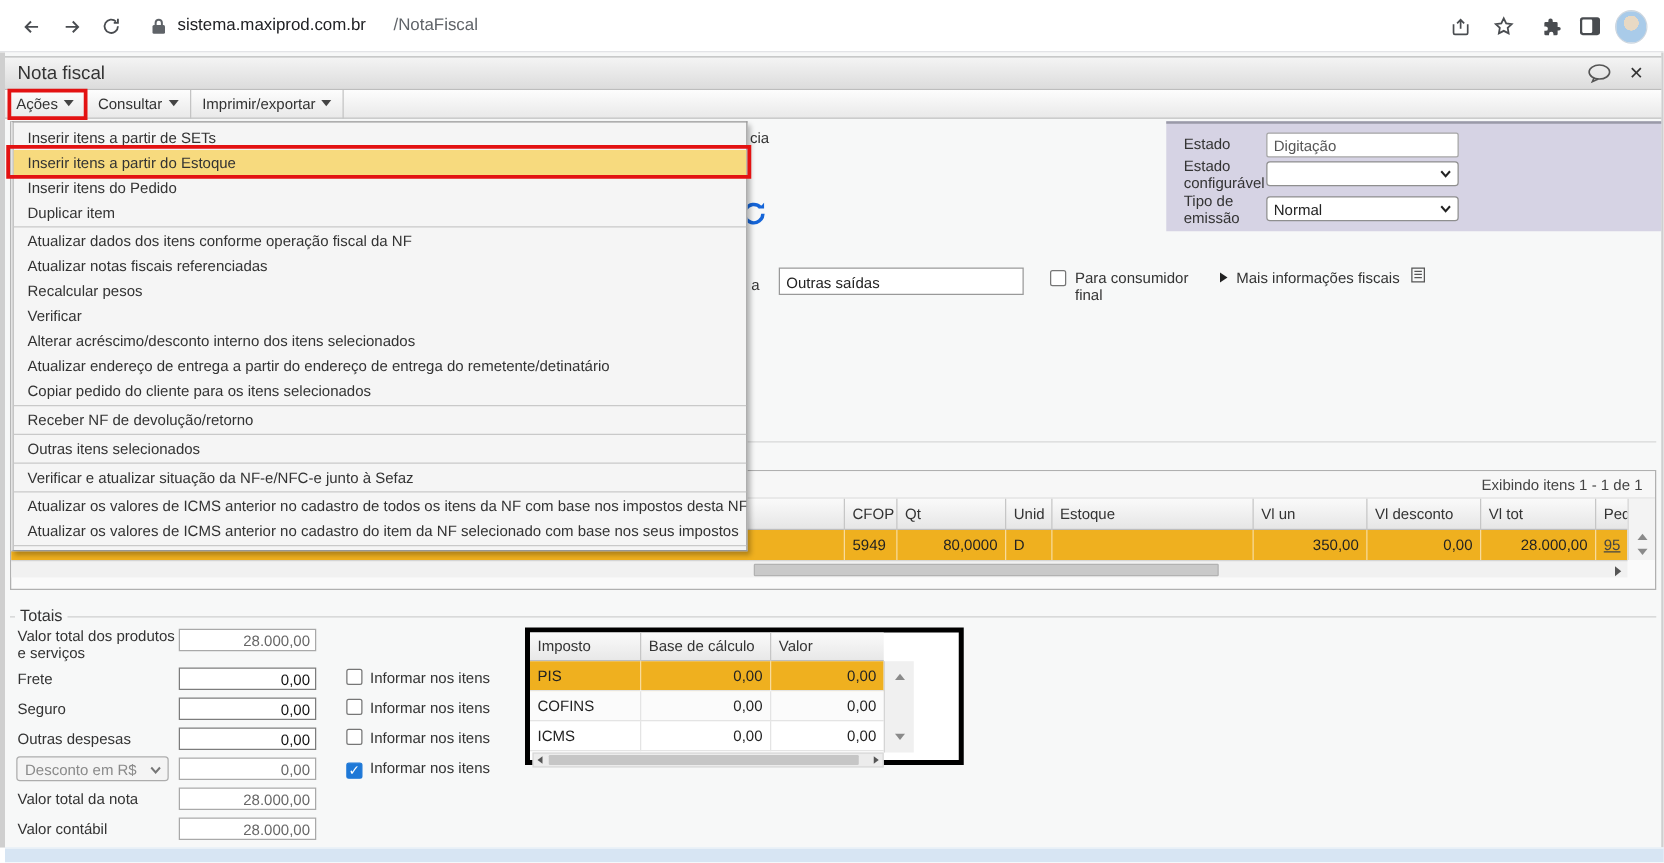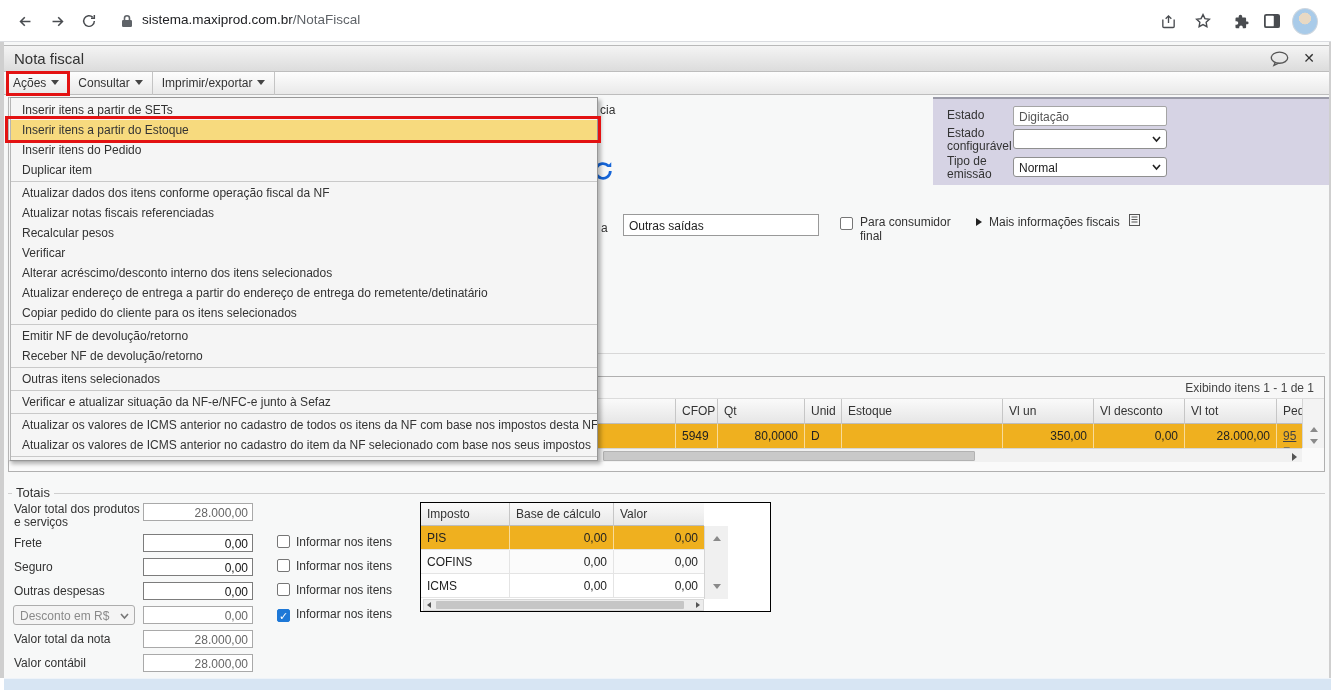--- a/index.html
+++ b/index.html
@@ -4,21 +4,21 @@
 <style>
   * { margin:0; padding:0; box-sizing:border-box; }
   body { font-family:"Liberation Sans", sans-serif; background:#fff; }
   .screen { position:relative; width:1331px; height:690px; overflow:hidden; background:#fff; }
   .abs { position:absolute; }
 
   
   .browser { position:absolute; left:0; top:0; width:1331px; height:42px; background:#fff; border-bottom:1px solid #dadce0; }
   .nav-ico { position:absolute; top:8px; width:26px; height:26px; display:flex; align-items:center; justify-content:center; color:#494c50; font-size:17px; border-radius:50%; }
   .url-text { position:absolute; left:142px; top:12px; font-size:13.5px; color:#202124; }
-  .url-text .path { color:#5f6368; }
+  .url-text .path { color:#5f6368;margin-left:22px; }
 
   
   .app { position:absolute; left:0; top:42px; width:1331px; height:636px; background:#f7f8f8; border-left:4px solid #cfcfcf; border-right:2px solid #cfcfcf; }
   .titlebar { position:absolute; left:0; top:3px; width:1325px; height:27px; background:linear-gradient(#f4f4f4,#dcdcdc); border-top:1px solid #b9b9b9; border-bottom:1px solid #bdbdbd; }
   .titlebar .t { position:absolute; left:10px; top:4px; font-size:15px; color:#333; }
   .toolbar { position:absolute; left:0; top:30px; width:1325px; height:23px; background:linear-gradient(#fdfdfd,#e9e9e9); border-bottom:1px solid #bdbdbd; display:flex; }
   .tb-btn { height:23px; padding:4px 9px 0 9px; font-size:12px; color:#333; border-right:1px solid #c4c4c4; cursor:pointer; white-space:nowrap; }
   .tb-btn .caret { display:inline-block; margin-left:5px; width:0; height:0; border-left:4px solid transparent; border-right:4px solid transparent; border-top:5px solid #444; vertical-align:2px; }
 
   
@@ -54,21 +54,21 @@
   .totais-line { position:absolute; left:4px; top:451px; width:1317px; height:1px; background:#cfcfcf; }
   .tot-label { position:absolute; left:10px; font-size:12px; color:#333; line-height:13px; width:128px; }
   .tot-input { position:absolute; left:139px; width:110px; height:18px; background:#fff; border:1px solid #999; font-size:12px; text-align:right; padding:2px 4px 0 0; }
   .tot-input.ro { color:#666; border-color:#a9a9a9; }
   .tot-input.ed { color:#111; border-color:#7c7c7c; }
   .tot-check { position:absolute; left:273px; font-size:12px; color:#333; }
   .tot-check .cb { vertical-align:-2px; margin-right:6px; }
   .desc-select { position:absolute; left:9px; width:122px; height:20px; background:#f4f4f4; border:1px solid #adadad; border-radius:3px; font-size:12px; color:#8a8a8a; padding:3px 18px 0 6px; }
 
   
-  .imp-table { position:absolute; left:416px; top:460px; width:351px; height:110px; background:#fff; border:1px solid #000000; }
+  .imp-table { position:absolute; left:416px; top:460px; width:351px; height:110px; background:#fff; border:4px solid #000000; }
   .imp-head { position:absolute; left:0; top:0; width:283px; height:23px; background:linear-gradient(#fafafa,#e8e8e8); border-bottom:1px solid #bdbdbd; }
   .ih-cell { position:absolute; top:0; height:23px; border-right:1px solid #c6c6c6; font-size:12px; color:#333; padding:4px 0 0 6px; }
   .imp-row { position:absolute; left:0; width:283px; height:24px; border-bottom:1px solid #e4e4e4; }
   .ir-cell { position:absolute; top:0; height:24px; font-size:12px; color:#222; padding:5px 6px 0 6px; border-right:1px solid #e4e4e4; }
   .ir-cell.num { text-align:right; }
   .imp-row.sel { background:var(--row-orange); }
   .imp-row.sel .ir-cell { border-right-color:rgba(255,255,255,.55); }
   .imp-hscroll { position:absolute; left:2px; top:96px; width:281px; height:12px; background:#ececec; border:1px solid #d8d8d8; }
   .imp-hthumb { position:absolute; left:12px; top:1px; width:248px; height:8px; background:#c6c6c6; border-radius:1px; }
   .imp-vstrip { position:absolute; left:283px; top:23px; width:24px; height:73px; background:#f0f0f0; border-left:1px solid #d5d5d5; }
@@ -314,21 +314,20 @@
       <div class="menu-item">Duplicar item</div>
       <div class="menu-sep"></div>
       <div class="menu-item">Atualizar dados dos itens conforme operação fiscal da NF</div>
       <div class="menu-item">Atualizar notas fiscais referenciadas</div>
       <div class="menu-item">Recalcular pesos</div>
       <div class="menu-item">Verificar</div>
       <div class="menu-item">Alterar acréscimo/desconto interno dos itens selecionados</div>
       <div class="menu-item">Atualizar endereço de entrega a partir do endereço de entrega do remetente/detinatário</div>
       <div class="menu-item">Copiar pedido do cliente para os itens selecionados</div>
       <div class="menu-sep"></div>
-      <div class="menu-item">Emitir NF de devolução/retorno</div>
       <div class="menu-item">Receber NF de devolução/retorno</div>
       <div class="menu-sep"></div>
       <div class="menu-item">Outras itens selecionados</div>
       <div class="menu-sep"></div>
       <div class="menu-item">Verificar e atualizar situação da NF-e/NFC-e junto à Sefaz</div>
       <div class="menu-sep"></div>
       <div class="menu-item">Atualizar os valores de ICMS anterior no cadastro de todos os itens da NF com base nos impostos desta NF</div>
       <div class="menu-item">Atualizar os valores de ICMS anterior no cadastro do item da NF selecionado com base nos seus impostos</div>
       <div class="menu-sep"></div>
     </div>

